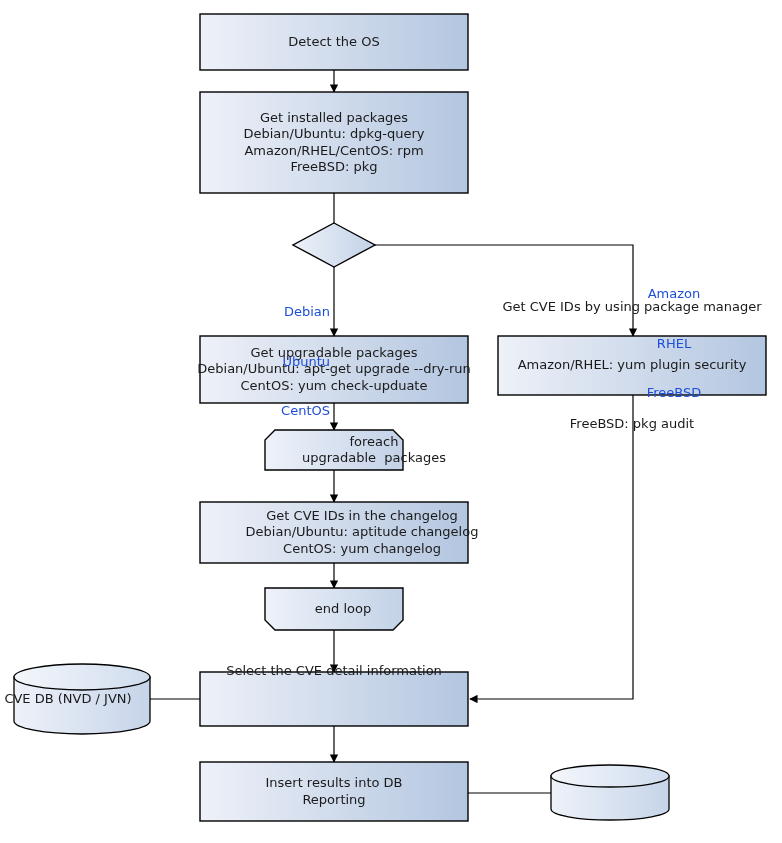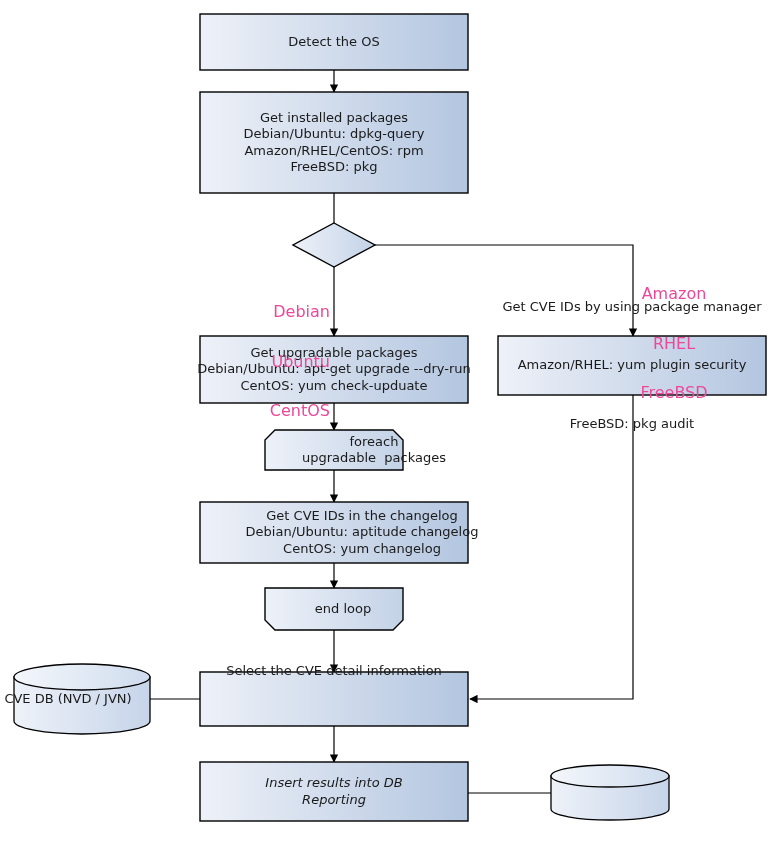--- a/index.html
+++ b/index.html
@@ -37,22 +37,22 @@
     text-align: center;
     color: #1a1a1a;
     font-size: 13px;
     line-height: 16.5px;
     pointer-events: none;
     white-space: pre;
   }
   .edge-label {
     position: absolute;
     text-align: center;
-    color: #ec4899;
-    font-size: 16px;
+    color: #1d4ed8;
+    font-size: 13px;
     line-height: 16.5px;
     white-space: pre;
   }
 </style>
 </head>
 <body>
 
 <div id="canvas">
 
   <svg class="flow" viewBox="0 0 782 843">
@@ -175,21 +175,21 @@
   </div>
 
   <div class="node-text" style="left:0; top:677px; width:136px; height:44px;">
     <span>CVE DB (NVD / JVN)</span>
   </div>
 
   <div class="node-text" style="left:200px; top:644px; width:268px; height:54px;">
     <span>Select the CVE detail information</span>
   </div>
 
-  <div class="node-text" style="left:200px; top:762px; width:268px; height:59px;font-style:italic;">
+  <div class="node-text" style="left:200px; top:762px; width:268px; height:59px;">
     <span>Insert results into DB</span>
     <span>Reporting</span>
   </div>
 
 
   <div class="edge-label" style="left:260px; top:271px; width:70px; text-align:right;">
     <div>Debian</div>
     <div>Ubuntu</div>
     <div>CentOS</div>
   </div>

